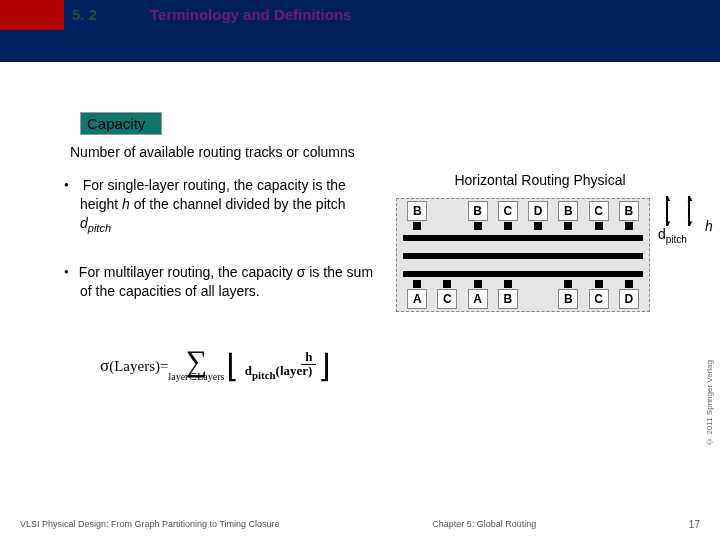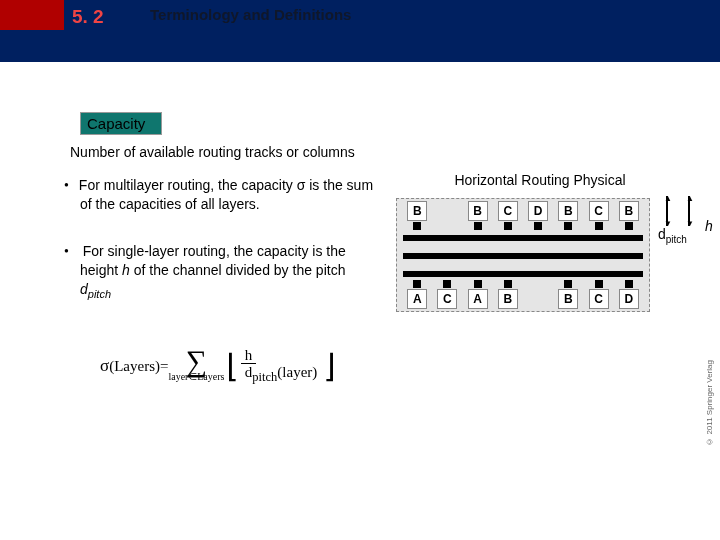--- a/index.html
+++ b/index.html
@@ -1,33 +1,33 @@
 <!DOCTYPE html>
 <html><head>
 <meta charset="utf-8">
 <style>
   * { box-sizing: border-box; margin: 0; padding: 0; }
   html, body { width: 720px; height: 540px; overflow: hidden; font-family: Arial, sans-serif; background: #fff; }
   .slide { width: 720px; height: 540px; position: relative; background: #fff; }
   .title-bar { position: absolute; top: 0; left: 0; width: 720px; height: 62px; background: #002060; }
   .title-red { position: absolute; top: 0; left: 0; width: 64px; height: 30px; background: #b00000; }
-  .sect-num { position: absolute; top: 6px; left: 72px; color: #ef4444; font-size: 19px; font-weight: bold; }
-  .sect-title { position: absolute; top: 6px; left: 150px; color: #0f172a; font-size: 15px; font-weight: bold; }
+  .sect-num { position: absolute; top: 6px; left: 72px; color: #14532d; font-size: 15px; font-weight: bold; }
+  .sect-title { position: absolute; top: 6px; left: 150px; color: #701a75; font-size: 15px; font-weight: bold; }
   .cap-box { position: absolute; top: 112px; left: 80px; padding: 2px 16px 2px 6px; background: #0f766e; border: 1px solid #999; font-size: 15px; }
   .subhead { position: absolute; top: 144px; left: 70px; font-size: 14px; }
   .bullets { position: absolute; top: 176px; left: 80px; width: 300px; font-size: 14px; }
   .bullets li { list-style: none; margin-bottom: 28px; line-height: 1.35; }
   .bullets li::before { content: "\25CF"; font-size: 8px; position: relative; top: -3px; margin-right: 10px; margin-left: -16px; }
   .sub { font-style: italic; font-size: 11px; vertical-align: sub; }
   .formula { position: absolute; top: 344px; left: 100px; width: 210px; height: 44px; display: flex; align-items: center; font-family: 'Times New Roman', serif; font-size: 15px; }
   .formula .sigma { font-size: 17px; }
   .formula .bigop { font-size: 30px; line-height: 22px; margin: 0 4px; }
   .formula .limits { font-size: 10px; text-align: right; line-height: 10px; }
   .formula .brack { font-size: 32px; margin: 0 2px; font-family: serif; }
-  .formula .frac { display: inline-block; text-align: left; line-height: 1.1; font-size: 15px; }
+  .formula .frac { display: inline-block; text-align: right; line-height: 1.1; font-size: 13px; font-weight: bold; }
   .formula .frac .top { border-bottom: 1px solid #000; padding: 0 4px; }
   .formula .frac .bot { padding: 0 4px; }
   
   .diag { position: absolute; top: 172px; left: 390px; width: 300px; }
   .diag-title { font-size: 14px; text-align: center; margin-bottom: 10px; }
   .channel { position: relative; width: 254px; height: 114px; border: 1px dashed #888; background: #e5e5e5; margin-left: 6px; }
   .pin-row { position: absolute; left: 0; width: 100%; display: flex; justify-content: space-evenly; }
   .pin-row.top { top: 2px; }
   .pin-row.bot { bottom: 2px; }
   .pin { width: 20px; height: 20px; background: #fff; border: 1px solid #888; font-size: 12px; font-weight: bold; display: flex; align-items: center; justify-content: center; position: relative; }
@@ -58,24 +58,24 @@
   <div class="title-bar">
     <div class="title-red"></div>
   </div>
   <div class="sect-num">5. 2</div>
   <div class="sect-title">Terminology and Definitions</div>
 
   <div class="cap-box">Capacity</div>
   <div class="subhead">Number of available routing tracks or columns</div>
 
   <ul class="bullets">
-    <li>For multilayer routing, the capacity σ is the sum of the capacities of all layers.</li>
     <li>
       <span>For single-layer routing, the capacity is the height </span><i>h</i><span> of the channel divided by the pitch </span><i>d</i><i class="sub">pitch</i>
     </li>
+    <li>For multilayer routing, the capacity σ is the sum of the capacities of all layers.</li>
   </ul>
 
   <div class="formula">
     <span class="sigma">σ</span>
       <span>(Layers)</span>
       <span> = </span>
     <span style="display:inline-flex;flex-direction:column;align-items:center">
       <span class="limits"></span>
       <span class="bigop">∑</span>
       <span class="limits">layer∈Layers</span>
@@ -119,13 +119,18 @@
 
   <div class="dp-arrow">
       <div class="ar a1"></div>
       <div class="ar a2"></div>
     </div>
   <div class="dp-label"><span>d</span><sub>pitch</sub></div>
   <div class="h-label">h</div>
 
   <div class="copyright">© 2011 Springer Verlag</div>
 
+  <div class="footer">
+    <span>VLSI Physical Design: From Graph Partitioning to Timing Closure</span>
+    <span>Chapter 5: Global Routing</span>
+    <span class="pg">17</span>
+  </div>
 </div>
 
 </body></html>

